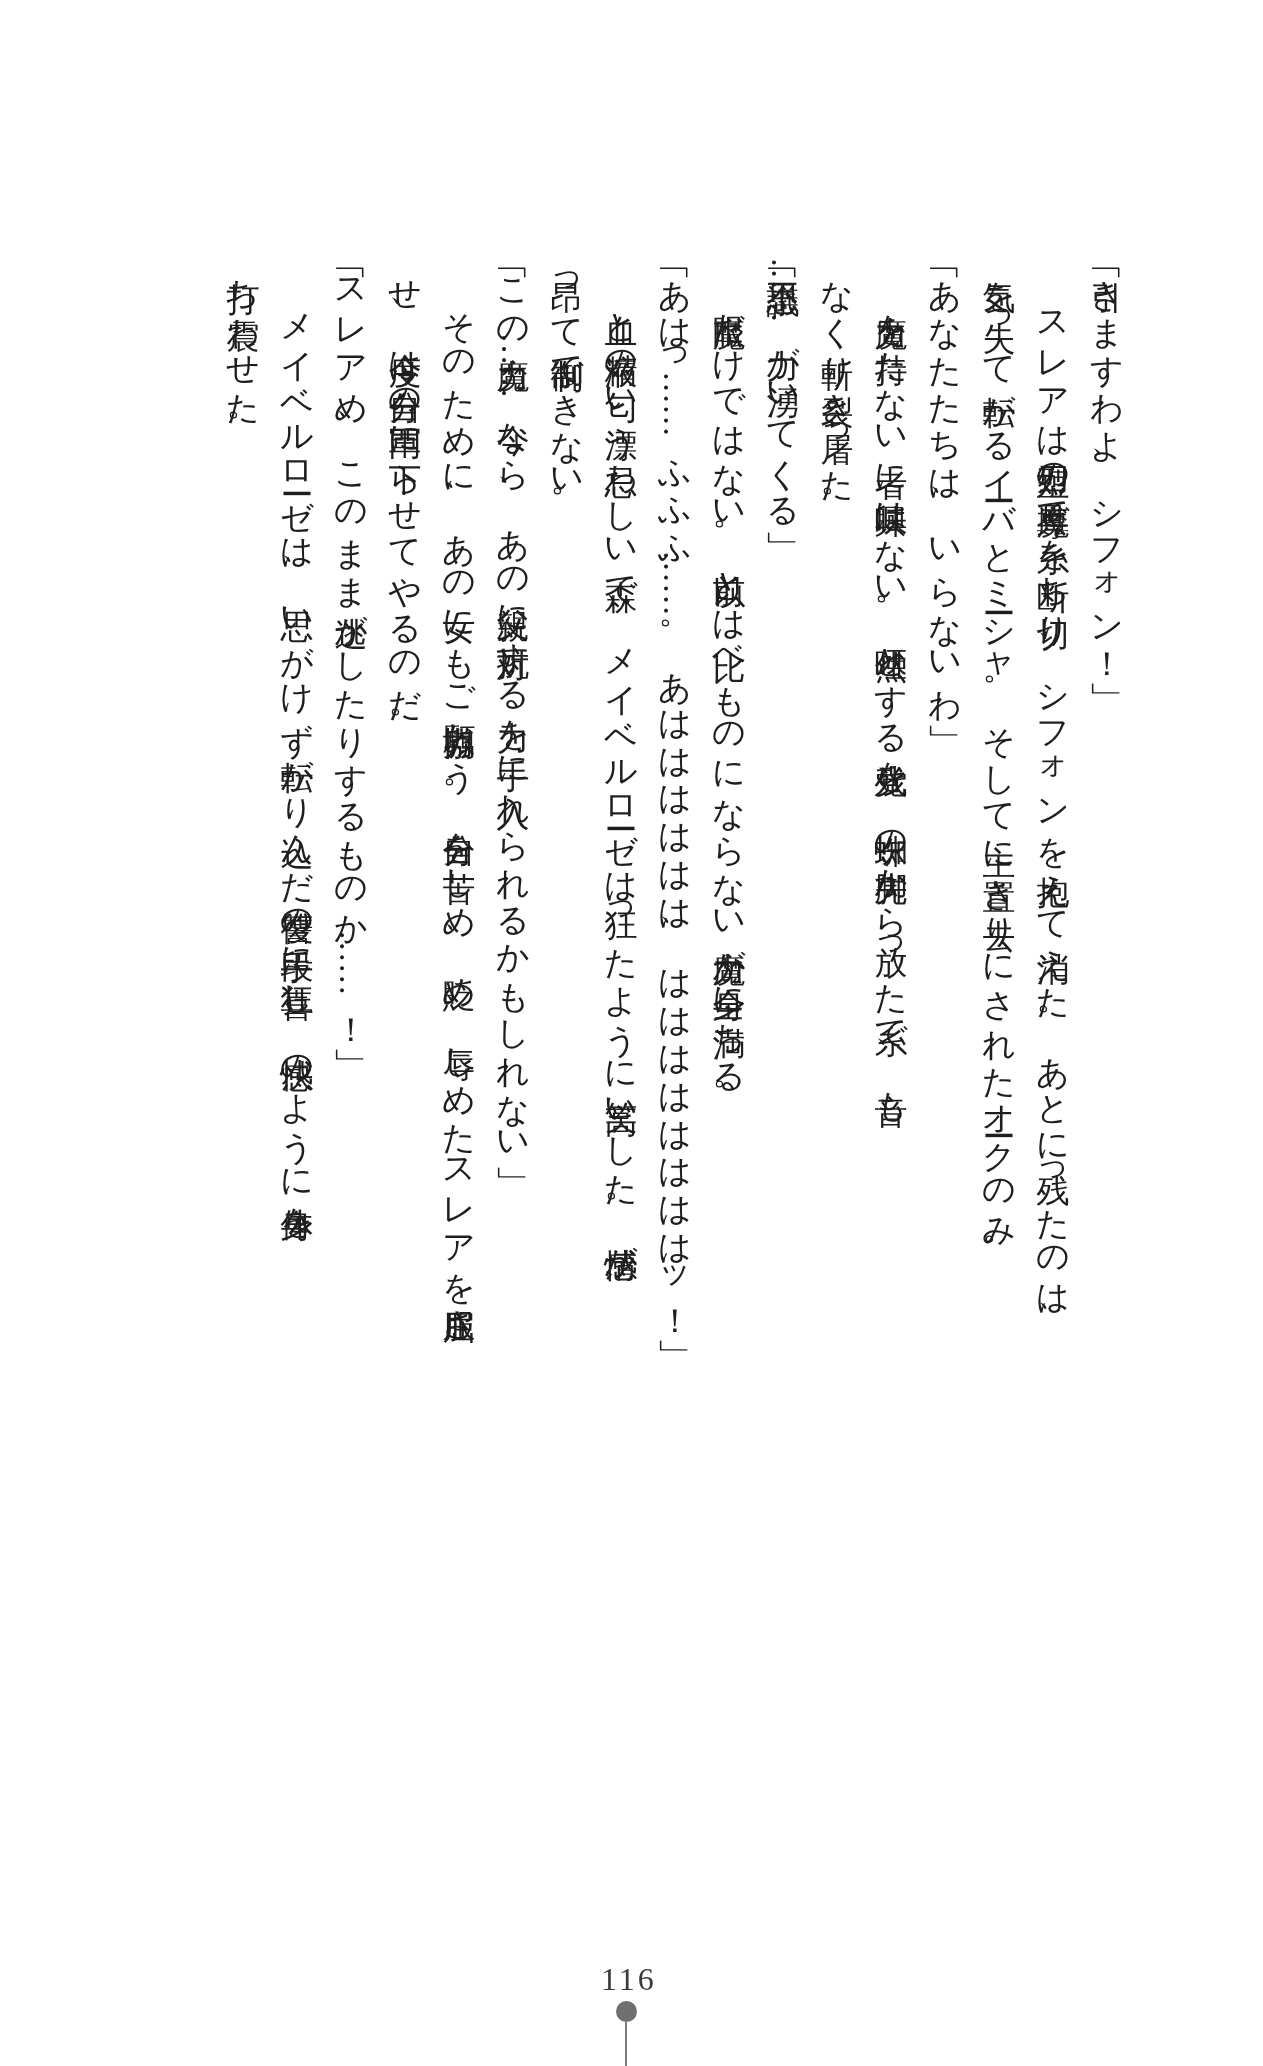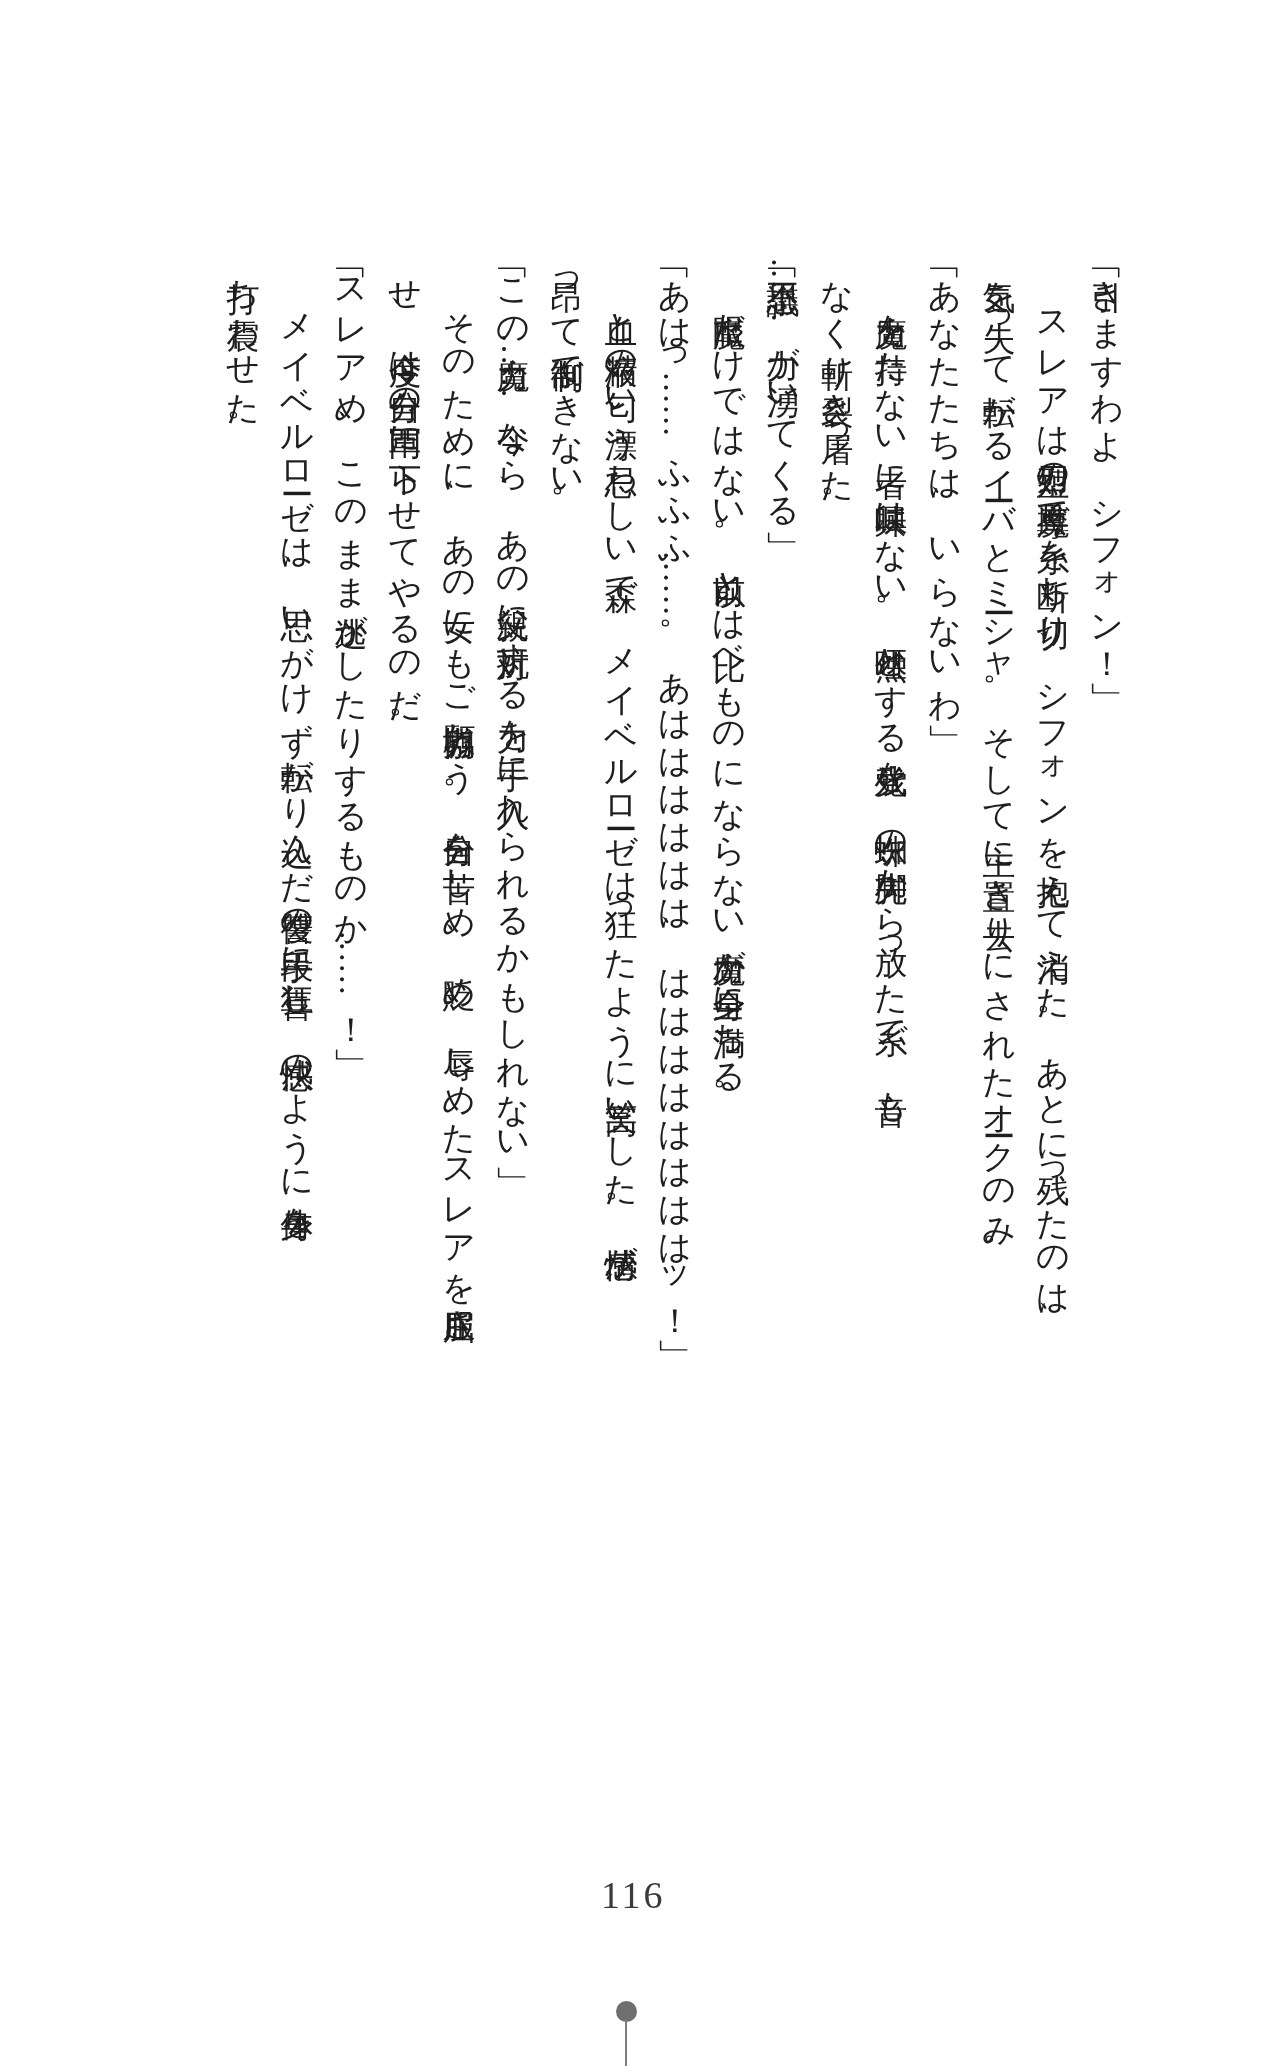--- a/index.html
+++ b/index.html
@@ -29,23 +29,23 @@
   }
   .line {
     white-space: nowrap;
     height: 100%;
   }
   .indent {
     text-indent: 33px;
   }
   .page-number {
     position: absolute;
-    top: 1873px;
+    top: 1961px;
     left: 601px;
-    font-size: 38px;
+    font-size: 32px;
     letter-spacing: 3px;
     color: #3b3b3b;
     font-family: "Liberation Serif", "DejaVu Serif", serif;
   }
   .footer-dot {
     position: absolute;
     left: 616px;
     top: 2001px;
     width: 21px;
     height: 21px;

